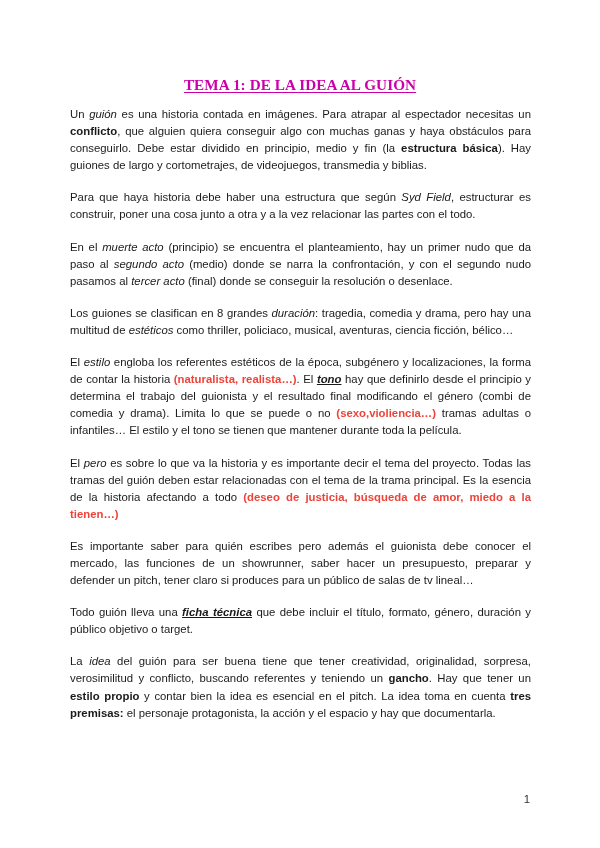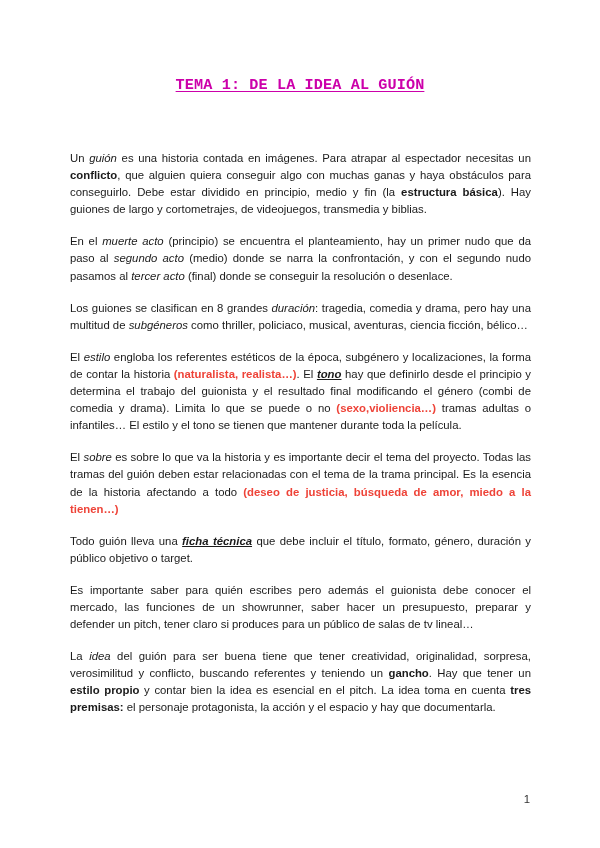--- a/index.html
+++ b/index.html
@@ -23,34 +23,33 @@
     width: 600px;
     height: 848px;
     background: #ffffff;
   }
   .doc-title {
     position: absolute;
     top: 66px;
     left: 0;
     width: 600px;
     text-align: center;
-    font-family: Liberation Mono, monospace;
+    font-family: Liberation Serif, serif;
     font-weight: bold;
     font-size: 15.2px;
     letter-spacing: 0.1px;
     color: #CC00AA;
     text-decoration: underline;
     text-underline-offset: 2px;
   }
   .body-col {
     position: absolute;
     top: 106px;
     left: 70px;
     width: 461px;
-    margin-top: 44px;
   }
   p.para {
     margin: 0 0 15px 0;
     font-size: 11.35px;
     line-height: 17.1px;
     text-align: justify;
     color: #1a1a1a;
     font-family: "Liberation Sans", sans-serif;
     -webkit-font-smoothing: none;
   }
@@ -76,24 +75,25 @@
 </style>
 </head>
 <body>
 
 <div class="page">
 
   <h1 class="doc-title">TEMA 1: DE LA IDEA AL GUIÓN</h1>
 
   <div class="body-col">
       <p class="para"><span>Un </span><span class="i">guión</span><span> es una historia contada en imágenes. Para atrapar al espectador necesitas un </span><span class="b">conflicto</span><span>, que alguien quiera conseguir algo con muchas ganas y haya obstáculos para conseguirlo. Debe estar dividido en principio, medio y fin (la </span><span class="b">estructura básica</span><span>). Hay guiones de largo y cortometrajes, de videojuegos, transmedia y biblias.</span></p>
+      <p class="para"><span>Para que haya historia debe haber una estructura que según </span><span class="i">Syd Field</span><span>, estructurar es construir, poner una cosa junto a otra y a la vez relacionar las partes con el todo.</span></p>
       <p class="para"><span>En el </span><span class="i">muerte acto</span><span> (principio) se encuentra el planteamiento, hay un primer nudo que da paso al </span><span class="i">segundo acto</span><span> (medio) donde se narra la confrontación, y con el segundo nudo pasamos al </span><span class="i">tercer acto</span><span> (final) donde se conseguir la resolución o desenlace.</span></p>
-      <p class="para"><span>Los guiones se clasifican en 8 grandes </span><span class="i">duración</span><span>: tragedia, comedia y drama, pero hay una multitud de </span><span class="i">subgéneros</span><span> como thriller, policiaco, musical, aventuras, ciencia ficción, bélico…</span></p>
+      <p class="para"><span>Los guiones se clasifican en 8 grandes </span><span class="i">duración</span><span>: tragedia, comedia y drama, pero hay una multitud de </span><span class="i">estéticos</span><span> como thriller, policiaco, musical, aventuras, ciencia ficción, bélico…</span></p>
       <p class="para"><span>El </span><span class="i">estilo</span><span> engloba los referentes estéticos de la época, subgénero y localizaciones, la forma de contar la historia </span><span class="red">(naturalista, realista…)</span><span>. El </span><span class="bi">tono</span><span> hay que definirlo desde el principio y determina el trabajo del guionista y el resultado final modificando el género (combi de comedia y drama). Limita lo que se puede o no </span><span class="red">(sexo,violiencia…)</span><span> tramas adultas o infantiles… El estilo y el tono se tienen que mantener durante toda la película.</span></p>
-      <p class="para"><span>El </span><span class="i">sobre</span><span> es sobre lo que va la historia y es importante decir el tema del proyecto. Todas las tramas del guión deben estar relacionadas con el tema de la trama principal. Es la esencia de la historia afectando a todo </span><span class="red">(deseo de justicia, búsqueda de amor, miedo a la tienen…)</span></p>
+      <p class="para"><span>El </span><span class="i">pero</span><span> es sobre lo que va la historia y es importante decir el tema del proyecto. Todas las tramas del guión deben estar relacionadas con el tema de la trama principal. Es la esencia de la historia afectando a todo </span><span class="red">(deseo de justicia, búsqueda de amor, miedo a la tienen…)</span></p>
+      <p class="para"><span>Es importante saber para quién escribes pero además el guionista debe conocer el mercado, las funciones de un showrunner, saber hacer un presupuesto, preparar y defender un pitch, tener claro si produces para un público de salas de tv lineal…</span></p>
       <p class="para"><span>Todo guión lleva una </span><span class="bi">ficha técnica</span><span> que debe incluir el título, formato, género, duración y público objetivo o target.</span></p>
-      <p class="para"><span>Es importante saber para quién escribes pero además el guionista debe conocer el mercado, las funciones de un showrunner, saber hacer un presupuesto, preparar y defender un pitch, tener claro si produces para un público de salas de tv lineal…</span></p>
       <p class="para"><span>La </span><span class="i">idea</span><span> del guión para ser buena tiene que tener creatividad, originalidad, sorpresa, verosimilitud y conflicto, buscando referentes y teniendo un </span><span class="b">gancho</span><span>. Hay que tener un </span><span class="b">estilo propio</span><span> y contar bien la idea es esencial en el pitch. La idea toma en cuenta </span><span class="b">tres premisas:</span><span> el personaje protagonista, la acción y el espacio y hay que documentarla.</span></p>
     </div>
 
   <div class="page-number">1</div>
 
 </div>
 
 </body></html>

